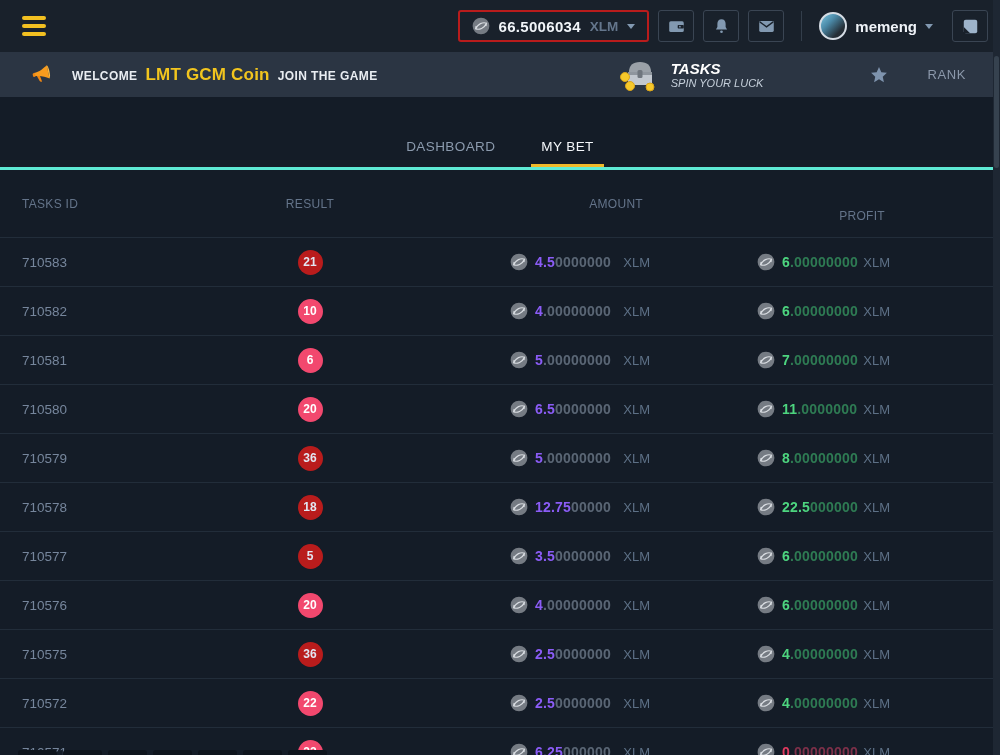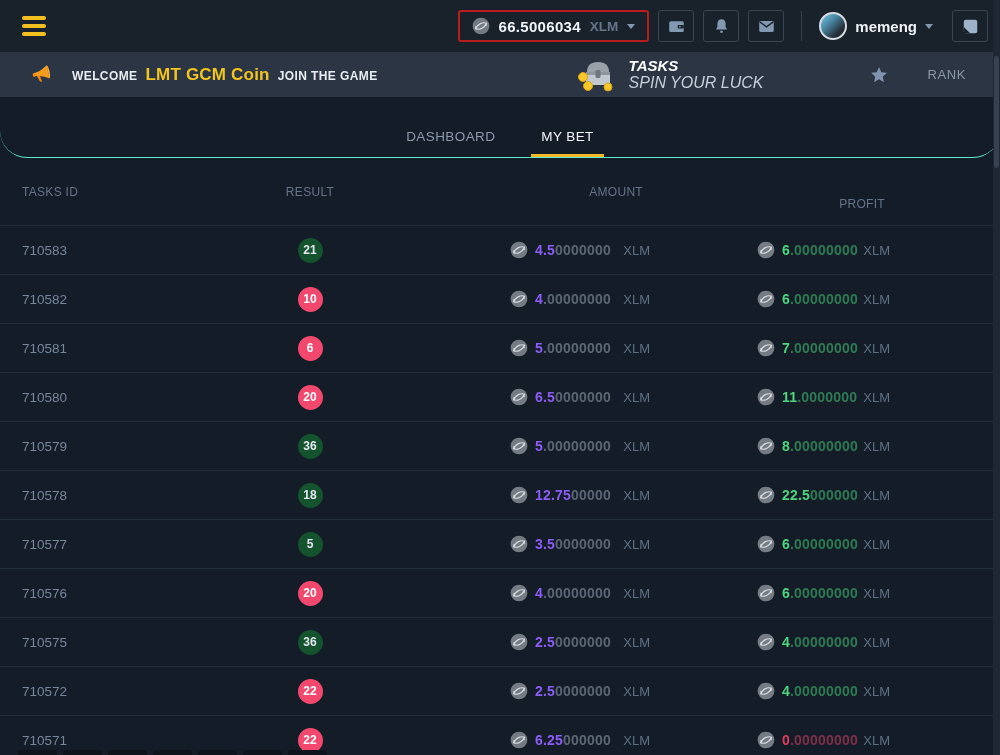--- a/index.html
+++ b/index.html
@@ -30,42 +30,42 @@
 
   
   .banner { height:45px; background:#2b3543; display:flex; align-items:center; padding:0 34px 0 30px;gap:10px; }
   .banner-left { display:flex; align-items:center; gap:15px; flex:1; }
   .megaphone { width:27px; height:27px; }
   .welcome-text { display:flex; align-items:baseline; gap:8px; font-size:12px; font-weight:700; color:#e9edf2; letter-spacing:.4px; }
   .coin-name { font-size:17px; font-weight:700; color:#f2c51e; letter-spacing:.2px; }
   .tasks { display:flex; align-items:center; gap:10px; margin-right:96px; cursor:pointer; }
   .tasks svg { width:44px; height:36px; }
   .tasks-title { font-size:15px; font-weight:700; font-style:italic; color:#ffffff; line-height:1.15; }
-  .tasks-sub { font-size:16px; font-style:italic; color:#c6d0db; }
+  .tasks-sub { font-size:11px; font-style:italic; color:#c6d0db; }
   .rank { display:flex; align-items:center; gap:8px; cursor:pointer; }
   .rank svg { width:20px; height:20px; }
   .rank-label { font-size:13px; color:#8b98aa; letter-spacing:.6px;margin-left:30px; }
 
   
-  .tabs { height:61px; display:flex; justify-content:center; align-items:flex-end; gap:26px; border-bottom:1px solid #5eead4;border-radius:27px; }
+  .tabs { height:73px; display:flex; justify-content:center; align-items:flex-end; gap:26px; border-bottom:3px solid #5eead4; }
   .tab { font-size:13.5px; letter-spacing:.4px; color:#8b9aad; padding:0 10px 13px; cursor:pointer; }
   .tab.active { color:#f4f7fa; border-bottom:3px solid #f0b929; padding-bottom:10px; }
 
   
   .thead, .trow { display:grid; grid-template-columns:250px 120px 280px 240px 1fr; align-items:center; }
   .thead { height:68px; color:#64748a; font-size:12px; letter-spacing:.3px; border-bottom:1px solid #222d3a; }
   .th-id { padding-left:22px; }
   .th-result { text-align:center; }
   .th-amount { text-align:right; padding-right:7px; }
   .th-profit { text-align:right; padding-right:5px;margin-top:24px; }
   .trow { height:49px; border-bottom:1px solid #222d3a; }
   .cell-id { padding-left:22px; color:#76869c; font-size:13.5px; }
   .cell-result { display:flex; justify-content:center; }
   .badge { min-width:25px; height:25px; padding:0 5px; border-radius:50%; display:flex; align-items:center; justify-content:center; font-size:12px; font-weight:700; }
-  .badge-navy { background:#14532d; color:#e2e6f2; }
+  .badge-navy { background:#b91c1c; color:#e2e6f2; }
   .badge-pink { background:#f2486e; color:#ffffff; }
   .cell-amount { display:flex; align-items:center; padding-left:140px; }
   .cell-profit { display:flex; align-items:center; padding-left:107px; }
   .coin-sm { width:18px; height:18px; margin-right:7px; flex:none; }
   .num { font-size:14px; font-weight:700; letter-spacing:.2px; width:92px; white-space:nowrap; }
   .cell-profit .num { width:88px; }
   .cell-amount .main { color:#8b5cf6;text-align:center; }
   .cell-amount .zeros { color:#5a6675; }
   .cell-profit.win .main { color:#4dd57f; }
   .cell-profit.win .zeros { color:#2e7b53; }

